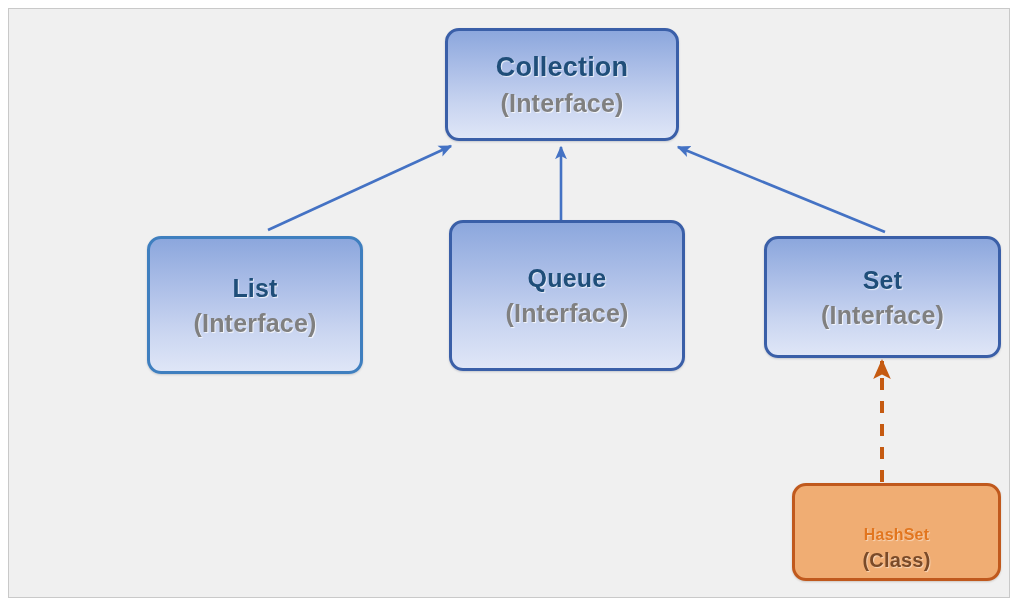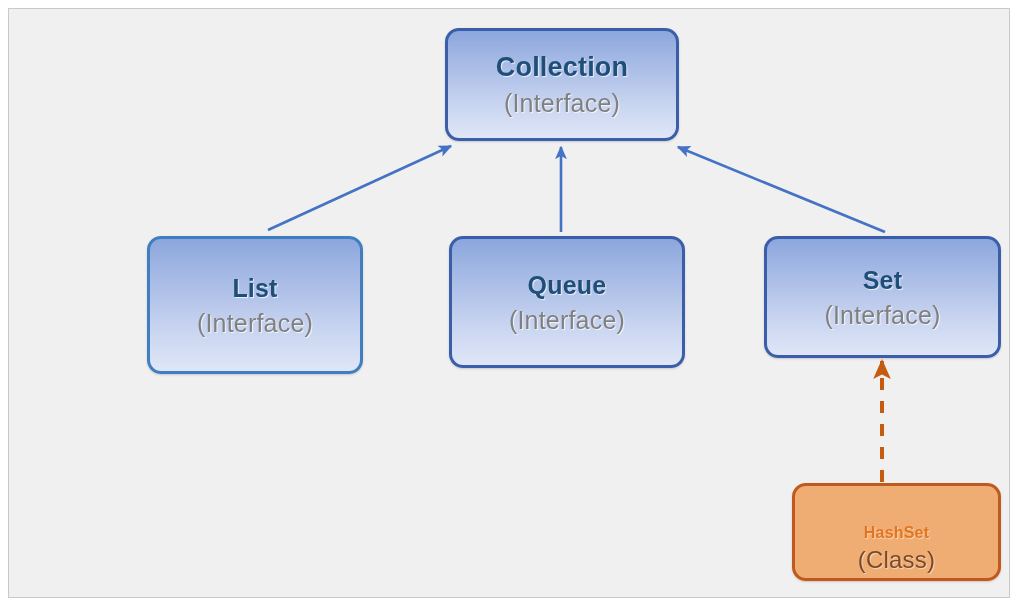--- a/index.html
+++ b/index.html
@@ -58,21 +58,21 @@
     border-radius: 14px;
     text-align: center;
     line-height: 1.12;
   }
 
   .node .title {
     font-weight: bold;
     letter-spacing: 0.2px;
   }
   .node .stereotype {
-    font-weight: normal;
+    font-weight: bold;
     letter-spacing: 0.2px;
   }
 
   
   .iface {
     background: linear-gradient(to bottom, #8ca7dd 0%, #aec0e8 38%, #c8d4f0 68%, #dfe6f7 100%);
     box-shadow: 0 1px 2px rgba(60,70,90,0.22);
   }
   .iface .title {
     color: #1f4e79;
@@ -96,38 +96,38 @@
     text-shadow: 1px 1px 1px rgba(255,255,255,0.5);
   }
   .klass .stereotype {
     color: #7a4a28;
     text-shadow: 1px 1px 1px rgba(255,255,255,0.5);
   }
 
   
   #node-collection { left: 445px; top: 28px;  width: 234px; height: 113px; }
   #node-list       { left: 147px; top: 236px; width: 216px; height: 138px; }
-  #node-queue      { left: 449px; top: 236px; width: 236px; height: 132px; }
+  #node-queue      { left: 449px; top: 220px; width: 236px; height: 151px; }
   #node-set        { left: 764px; top: 236px; width: 237px; height: 122px; }
   #node-hashset    { left: 792px; top: 483px; width: 209px; height: 98px; }
 
   #node-collection .title    { font-size: 27px; margin-bottom: 7px; }
   #node-collection .stereotype { font-size: 25px; }
 
   #node-list .title          { font-size: 25px; margin-bottom: 7px; }
   #node-list .stereotype     { font-size: 25px; }
 
   #node-queue .title         { font-size: 25px; margin-bottom: 7px; }
   #node-queue .stereotype    { font-size: 25px; }
 
   #node-set .title           { font-size: 25px; margin-bottom: 7px; }
   #node-set .stereotype      { font-size: 25px; }
 
   #node-hashset .title       { font-size: 16px; margin-bottom: 5px; margin-top: 33px; }
-  #node-hashset .stereotype  { font-size: 24px; }
+  #node-hashset .stereotype  { font-size: 20px; }
 </style>
 </head>
 <body>
 
 <div id="stage">
   <div id="frame">
     <div id="canvas"></div>
   </div>
 
   <svg id="connectors" viewBox="0 0 1020 608" width="1020" height="608" xmlns="http://www.w3.org/2000/svg">

